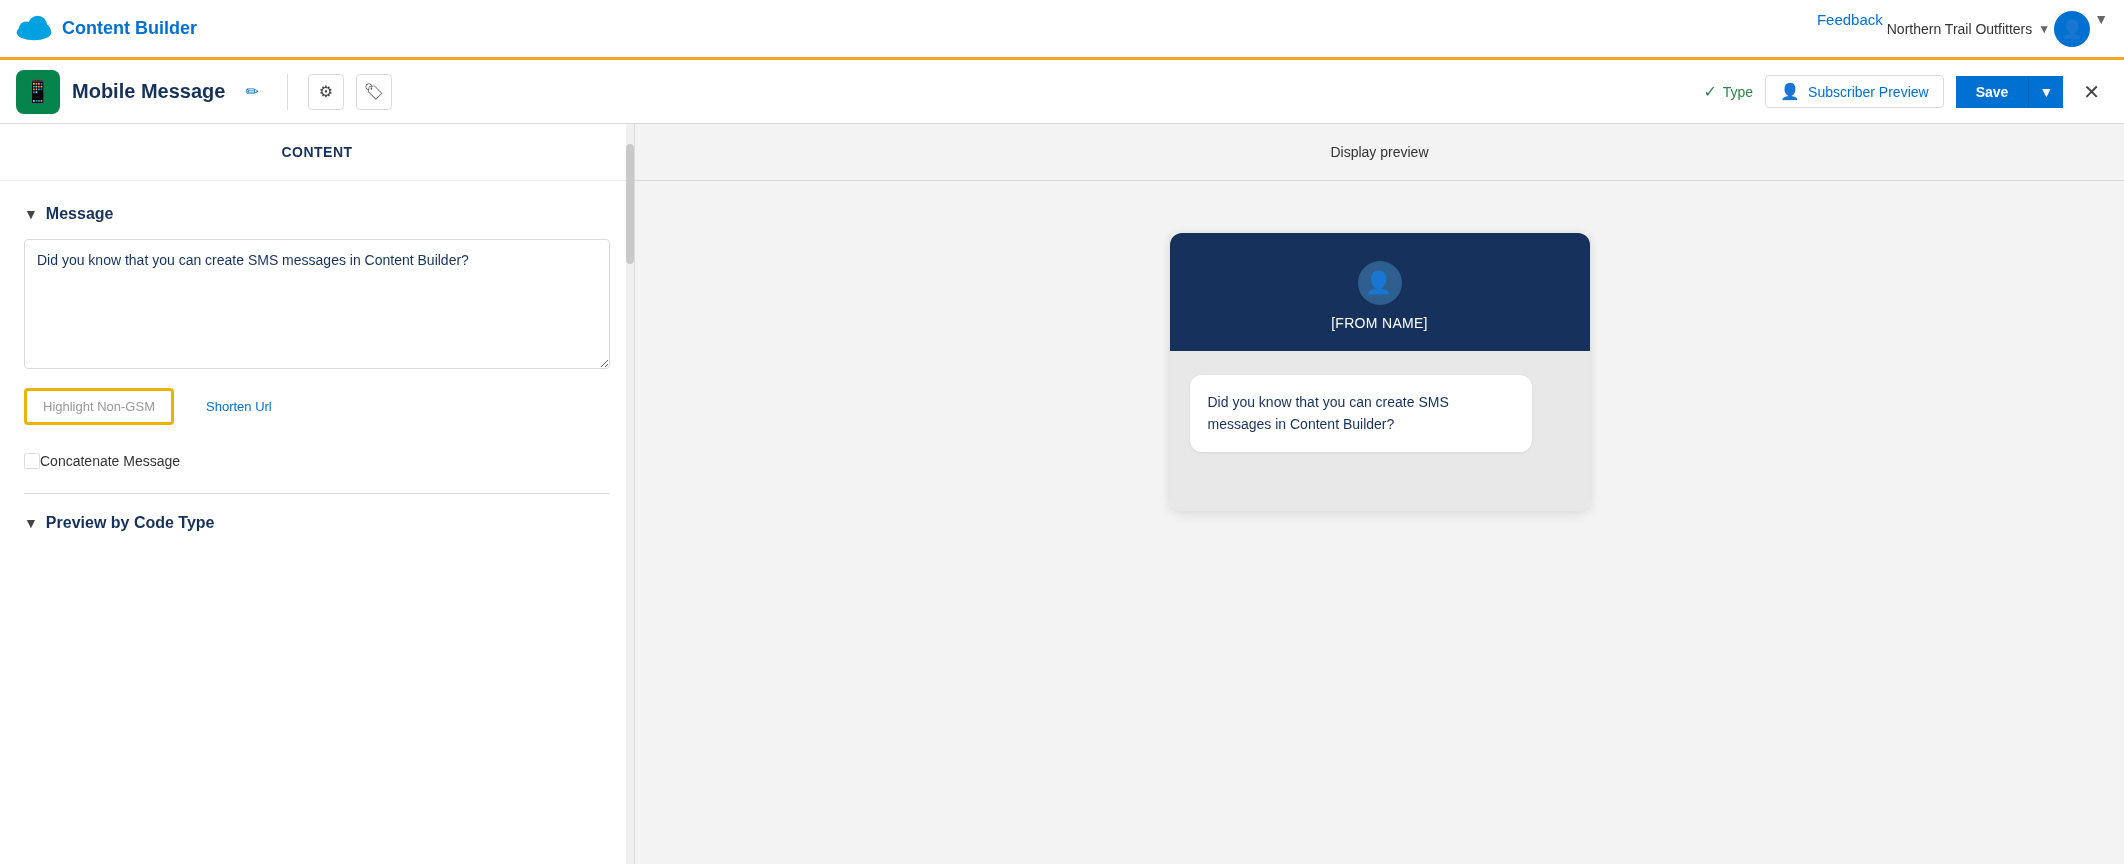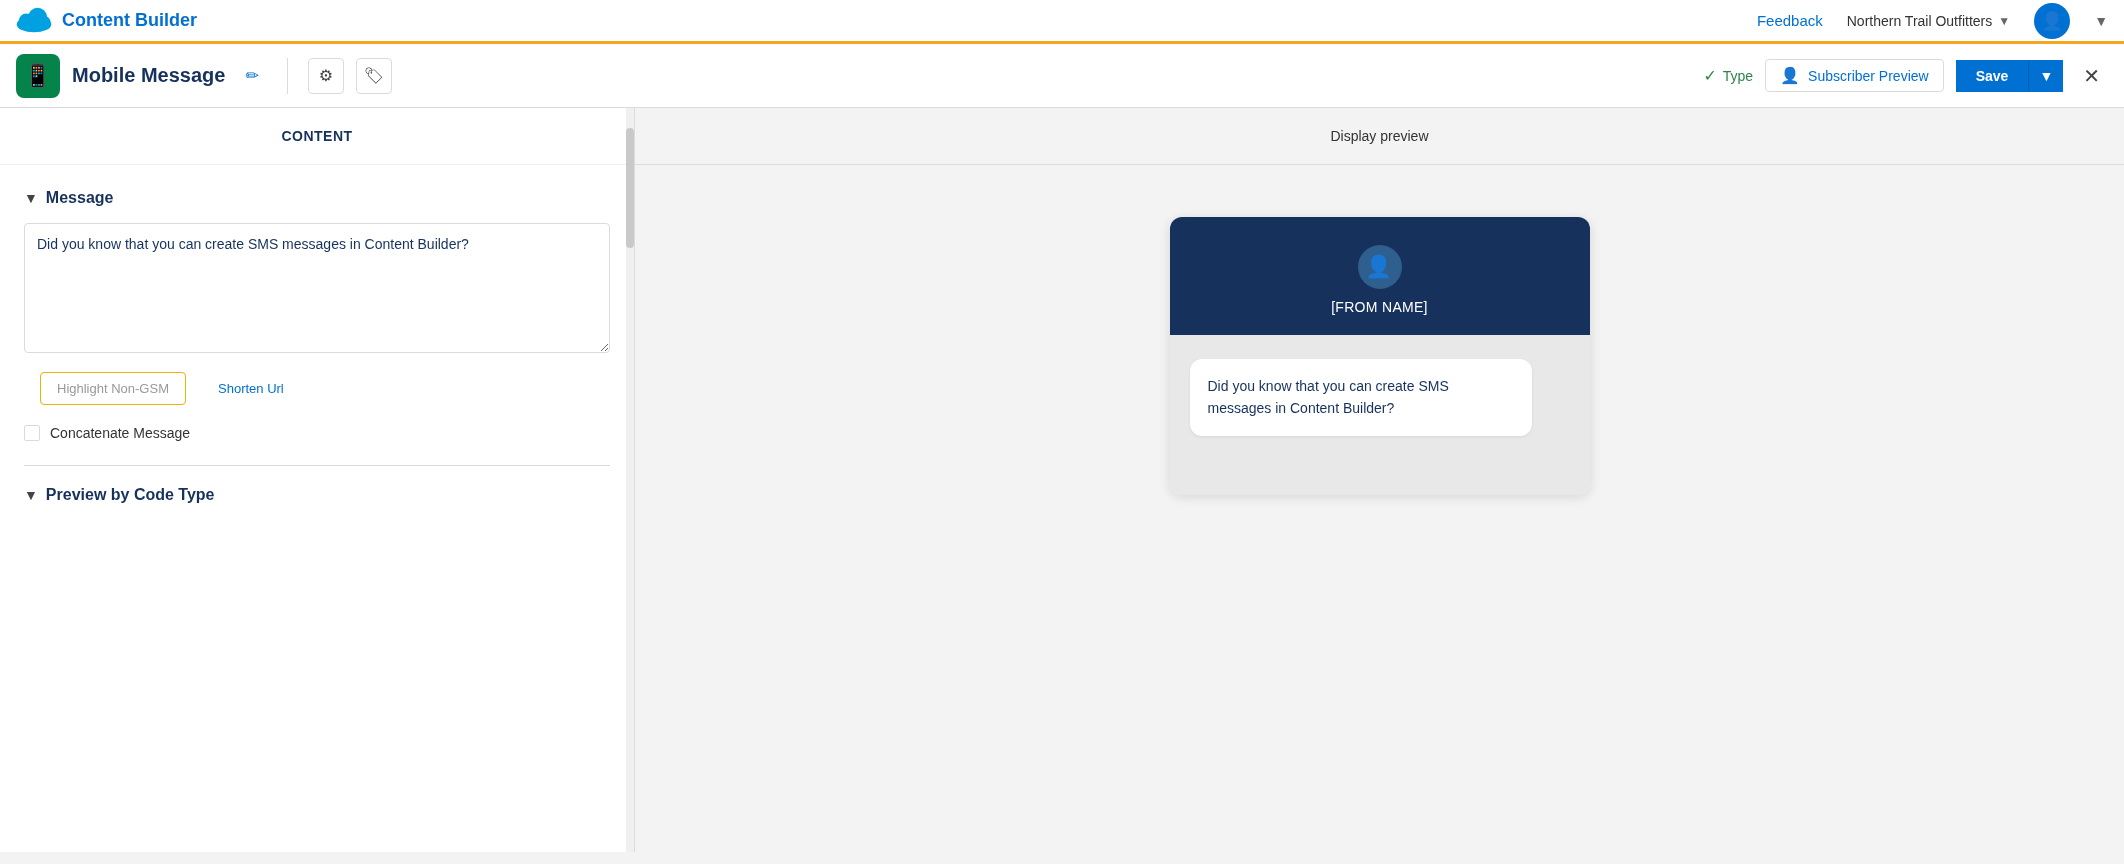--- a/index.html
+++ b/index.html
@@ -4,21 +4,21 @@
   <style>
     * { box-sizing: border-box; margin: 0; padding: 0; }
     body { font-family: 'Salesforce Sans', Arial, sans-serif; font-size: 14px; background: #f3f3f3; height: 864px; overflow: hidden; }
 
     
     .top-nav {
       display: flex;
       align-items: center;
       background: #fff;
       border-bottom: 3px solid #f4a623;
-      height: 44px;
+      height: 60px;
       padding: 0 16px;
       position: relative;
       z-index: 10;
     }
     .top-nav-logo {
       display: flex;
       align-items: center;
       gap: 10px;
       flex: 0 0 auto;
     }
@@ -27,22 +27,21 @@
       height: 36px;
     }
     .app-name {
       font-size: 18px;
       font-weight: 600;
       color: #0070d2;
     }
     .top-nav-spacer { flex: 1; }
     .top-nav-actions {
       display: flex;
-      align-items: center;
-      gap: 24px;
+      gap: 4px;
     }
     .feedback-link {
       color: #0070d2;
       font-size: 15px;
       cursor: pointer;
       text-decoration: none;
     }
     .org-selector {
       display: flex;
       align-items: center;
@@ -242,43 +241,42 @@
       outline: none;
       line-height: 1.5;
     }
     .textarea-actions {
       display: flex;
       align-items: center;
       margin-top: 16px;
       gap: 16px;
     }
     .highlight-btn {
-      border: 1px solid #eab308;
+      border: 3px solid #eab308;
       background: #fff;
       color: #999;
       border-radius: 4px;
       padding: 8px 16px;
       font-size: 13px;
       cursor: pointer;
-      margin-left: 16px;
     }
     .shorten-url-btn {
       background: #fff;
       border: none;
       color: #0070d2;
       font-size: 13px;
       font-weight: 500;
       cursor: pointer;
       padding: 8px 16px;
     }
     .concatenate-row {
       display: flex;
       align-items: flex-start;
-      gap: 10px;
-      margin-top: 20px;
+      gap: 0;
+      margin-top: 28px;
     }
     .checkbox-square {
       width: 16px;
       height: 16px;
       border: 1px solid #dddbda;
       border-radius: 2px;
       background: #fff;
       flex-shrink: 0;
     }
     .concatenate-label {

